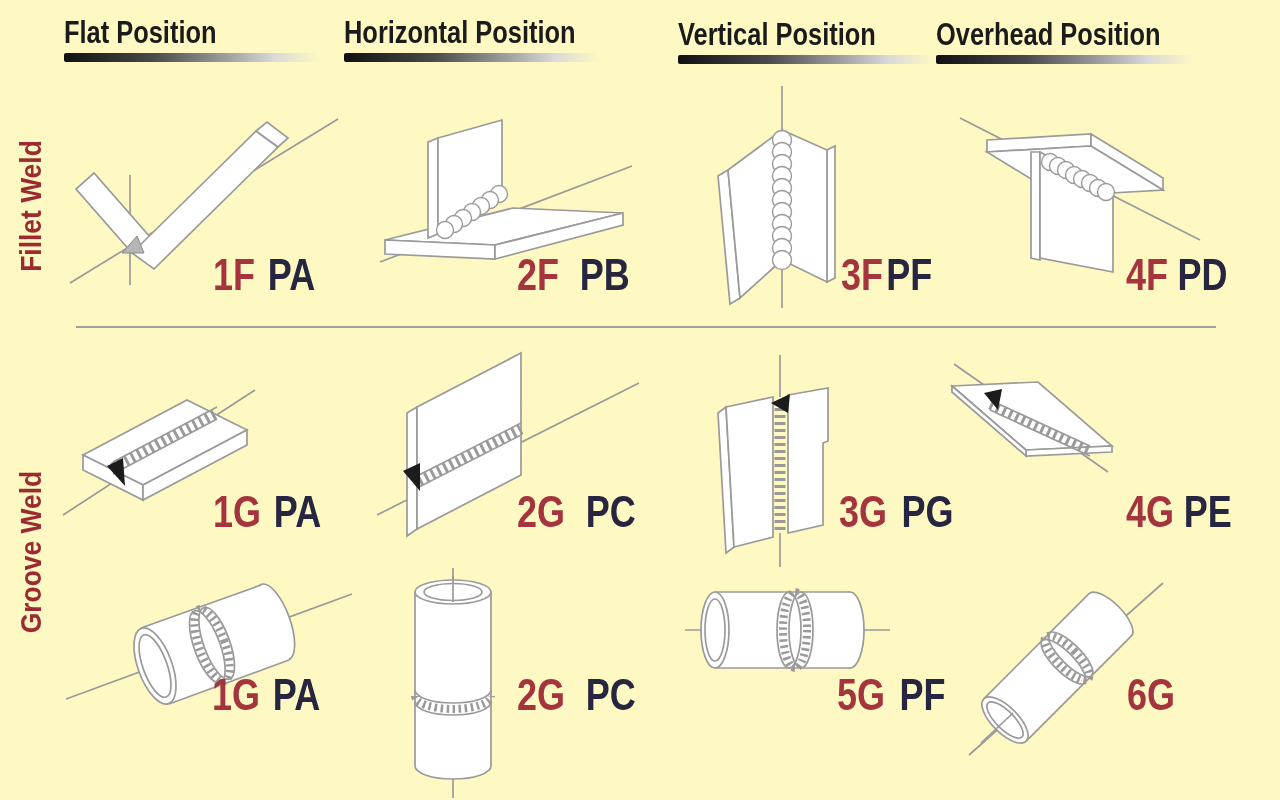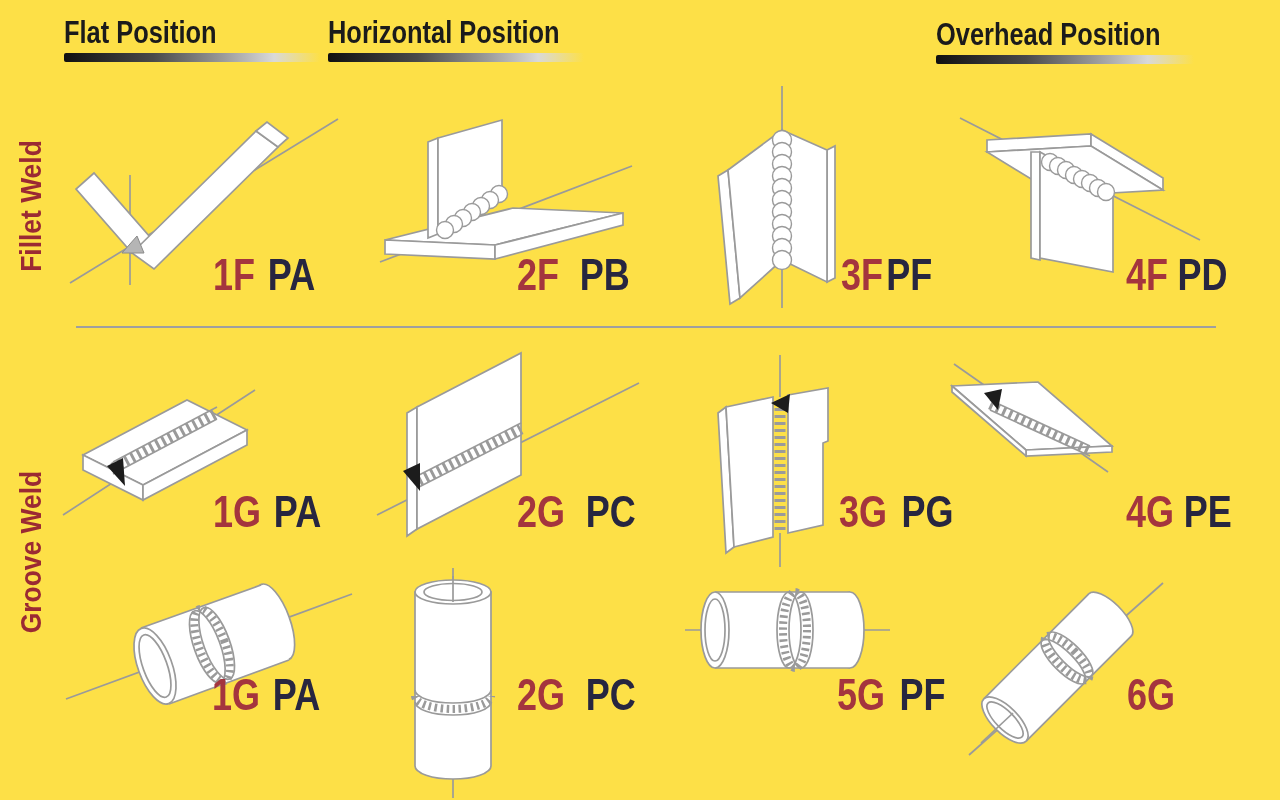--- a/index.html
+++ b/index.html
@@ -1,16 +1,16 @@
 <!DOCTYPE html>
 <html style="--header-text: #1b1b1b; --row-label: #9b2a33; --code-number: #a4353e; --code-letters: #272640; --line: #9a9a9a;"><head>
 <meta charset="utf-8">
 <style>
   html,body{margin:0;padding:0;background:#e9e9e9;font-family:"Liberation Sans",sans-serif;}
-  .canvas{position:relative;width:1280px;height:800px;background:#fde047;overflow:hidden;}
+  .canvas{position:relative;width:1280px;height:800px;background:#fef9c3;overflow:hidden;}
 
   
   .col-header{position:absolute;}
   .col-header .txt{
     font-size:31px;font-weight:bold;color:var(--header-text,#1b1b1b);
     white-space:nowrap;transform:scaleX(.82);transform-origin:left center;
     letter-spacing:0px;line-height:1.1;
   }
   .col-header .bar{
     height:9px;margin-top:3px;border-radius:2px;
@@ -46,22 +46,26 @@
 </style>
 </head>
 <body>
 
 <div class="canvas">
 
   <div class="col-header" style="left:64px;top:16px;">
     <div class="txt">Flat Position</div>
     <div class="bar" style="width:256px;"></div>
   </div>
-  <div class="col-header" style="left:328px;top:16px;">
+  <div class="col-header" style="left:344px;top:16px;">
     <div class="txt">Horizontal Position</div>
+    <div class="bar" style="width:256px;"></div>
+  </div>
+  <div class="col-header" style="left:678px;top:18px;">
+    <div class="txt">Vertical Position</div>
     <div class="bar" style="width:256px;"></div>
   </div>
   <div class="col-header" style="left:936px;top:18px;">
     <div class="txt">Overhead Position</div>
     <div class="bar" style="width:258px;"></div>
   </div>
 
   <div class="vlabel" style="left:-49px;top:190px;width:160px;">Fillet Weld</div>
   <div class="vlabel" style="left:-59px;top:538px;width:180px;">Groove Weld</div>
 

